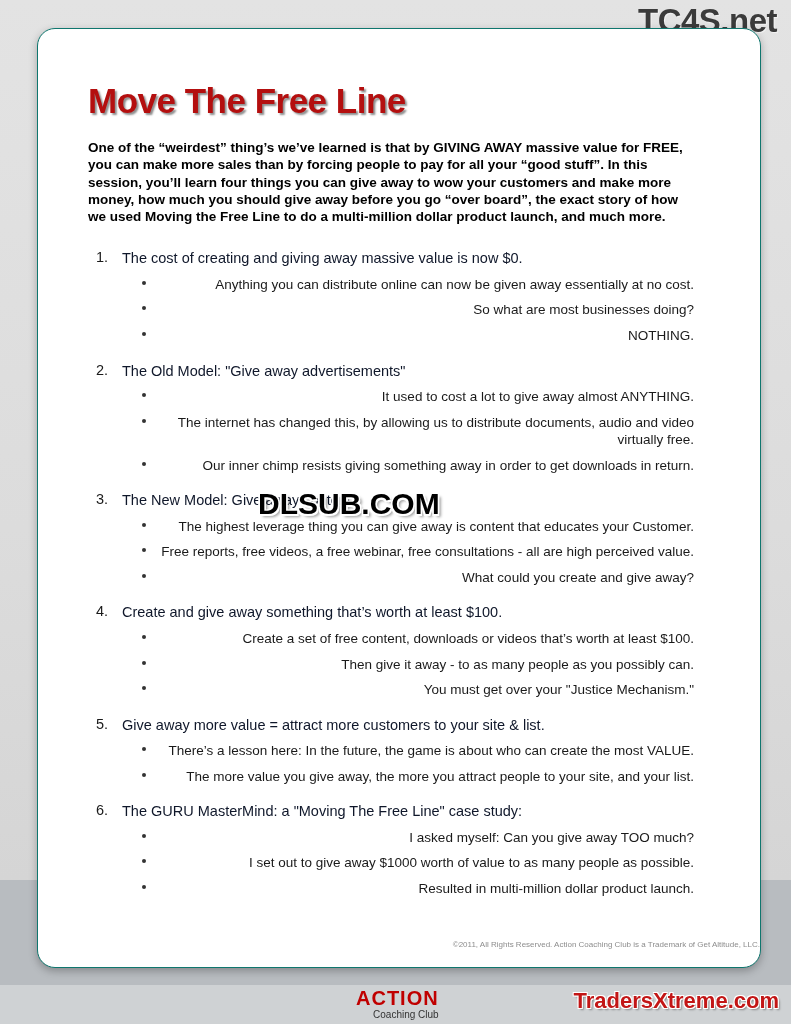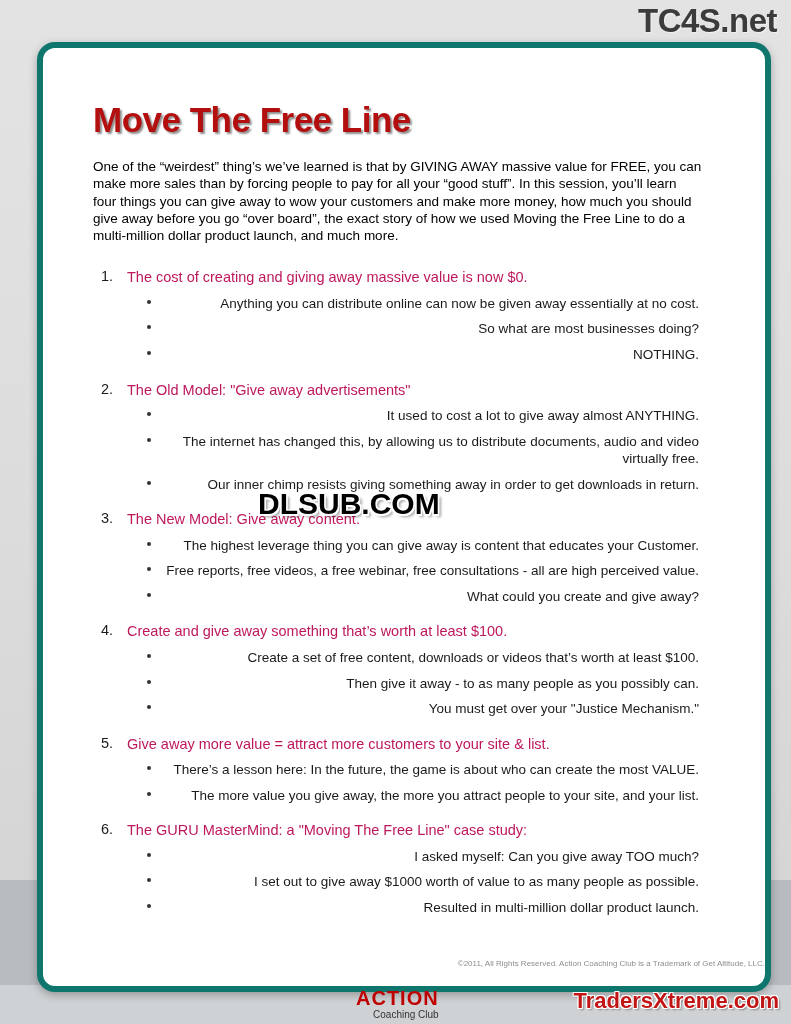--- a/index.html
+++ b/index.html
@@ -47,27 +47,27 @@
     font-weight: bold;
     color: #3b3b3b;
     letter-spacing: -0.5px;
     text-shadow: 1px 1px 1px rgba(255,255,255,0.6);
   }
 
   
   .sheet {
     position: absolute;
     left: 37px;
-    top: 42px;
+    top: 28px;
     width: 722px;
     height: 938px;
     background: #ffffff;
     border-radius: 18px;
     box-shadow: 0 3px 9px rgba(0,0,0,0.28);
-    border: 6px solid #0f766e;
+    border: 1px solid #0f766e;
     overflow: hidden;
   }
   .sheet-inner {
     padding: 46px 46px 0 50px;
     position: relative;
     height: 100%;
     box-sizing: border-box;
   }
 
   h1.doc-title {
@@ -76,21 +76,21 @@
     font-weight: bold;
     color: #b40f0f;
     letter-spacing: -0.5px;
     text-shadow: 2px 2px 2px rgba(0,0,0,0.45);
     font-family: "Liberation Sans", sans-serif;
   }
 
   p.intro {
     margin: 0 0 24px 0;
     font-size: 13.5px;
-    font-weight: normal;
+    font-weight: bold;
     line-height: 1.28;
     color: #000;
     width: 610px;
   }
 
   ol.main-list {
     margin: 0;
     padding: 0 0 0 34px;
     list-style: none;
     counter-reset: item;
@@ -102,21 +102,21 @@
   }
   ol.main-list > li > .num {
     position: absolute;
     left: -26px;
     top: 0;
     font-size: 14.5px;
     color: #1a1a1a;
   }
   ol.main-list > li > .lead {
     font-size: 14.5px;
-    color: #be185d;
+    color: #0f172a;
     line-height: 1.35;
     display: block;
     margin-bottom: 7px;
   }
   ul.sub-list {
     margin: 0 0 0 0;
     padding: 0 0 0 34px;
     list-style: none;
   }
   ul.sub-list > li {

